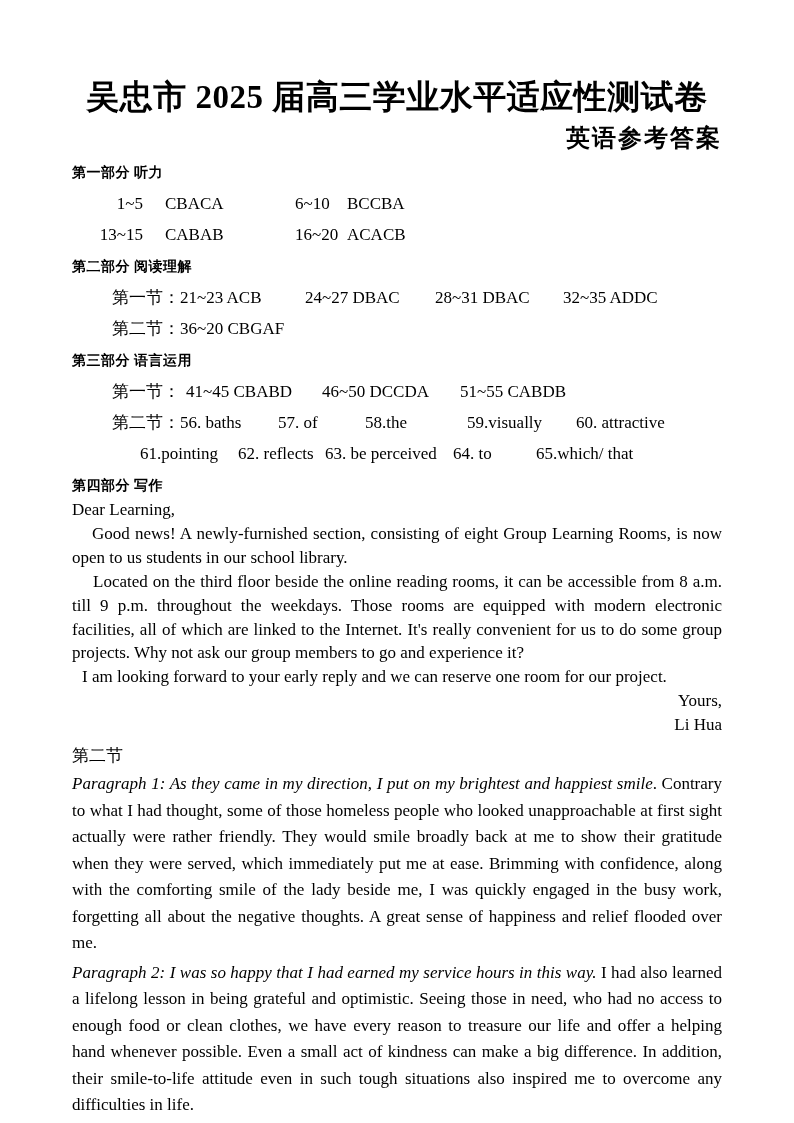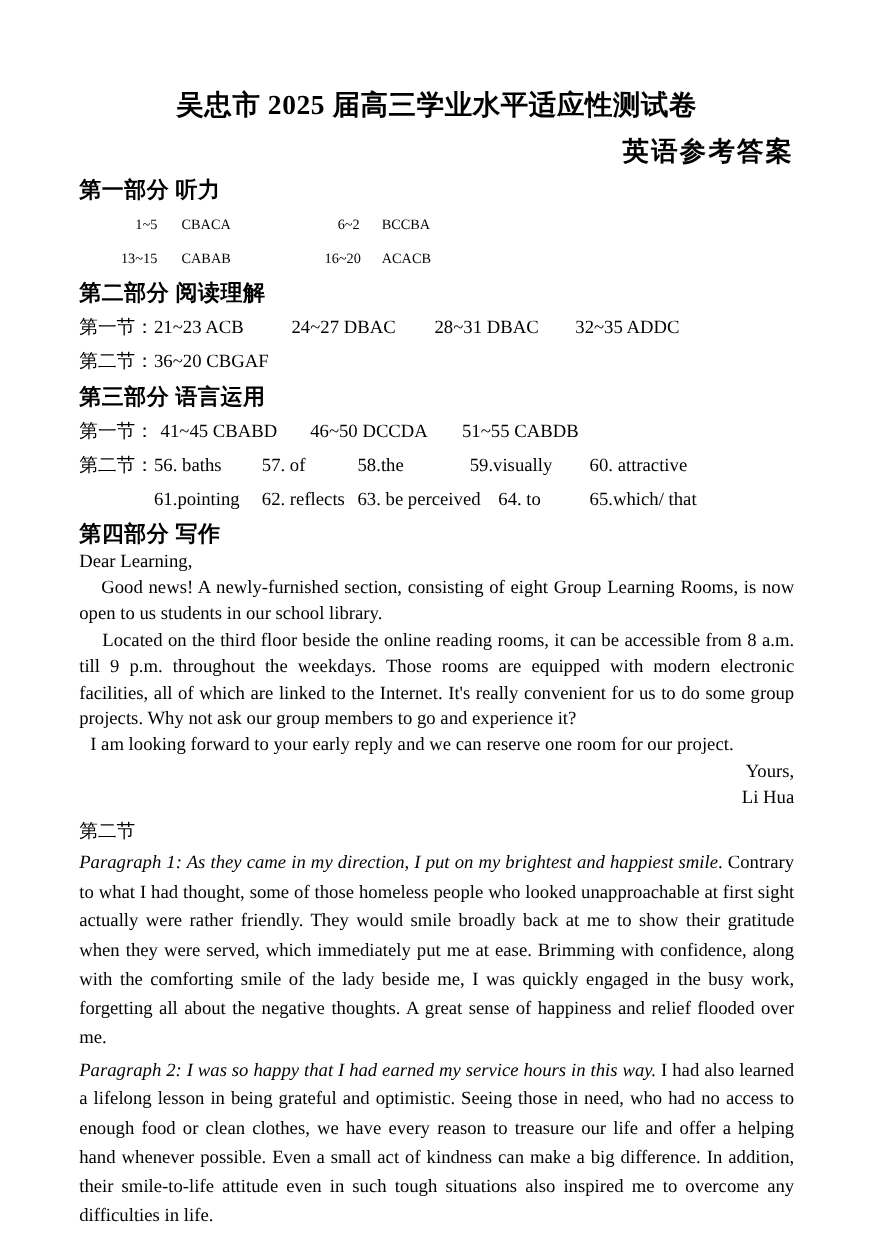--- a/index.html
+++ b/index.html
@@ -15,59 +15,59 @@
     font-family: "Liberation Serif", "DejaVu Serif", serif;
   }
   .page {
     box-sizing: border-box;
     width: 794px;
     height: 1123px;
     padding: 82px 72px 0 72px;
     position: relative;
   }
   .doc-title {
-    font-size: 25px;
+    font-size: 33px;
     font-weight: 700;
     text-align: center;
     line-height: 30px;
     letter-spacing: 0.5px;
     white-space: nowrap;
   }
   .doc-subtitle {
     font-size: 24px;
     font-weight: 700;
     text-align: right;
     line-height: 30px;
     margin-top: 11px;
     letter-spacing: 2px;
   }
   .part-heading {
-    font-size: 20px;
+    font-size: 14px;
     font-weight: 700;
     line-height: 24px;
     margin-top: 8px;
     letter-spacing: 0.5px;
   }
   .listen-row {
     display: flex;
-    font-size: 13px;
+    font-size: 17px;
     line-height: 24px;
     margin-top: 7px;
   }
   .l-range1 { display: inline-block; width: 71px; text-align: right; }
   .l-ans1   { display: inline-block; margin-left: 22px; width: 130px; }
   .l-range2 { display: inline-block; width: 32px; text-align: right; }
   .l-ans2   { display: inline-block; margin-left: 20px; }
   .ans-line {
     display: flex;
     font-size: 17px;
     line-height: 24px;
     margin-top: 7px;
   }
-  .sec-label { flex: none; width: 68px; }
+  .sec-label { flex: none; width: 68px; margin-left: 40px; }
   .indent-label { flex: none; width: 68px; }
   .ans-line span { display: inline-block; }
   
   .p2r1 .e0 { width: 125px; }
   .p2r1 .e1 { width: 130px; }
   .p2r1 .e2 { width: 128px; }
   
   .p3r1 .e0 { width: 136px; padding-left: 6px; }
   .p3r1 .e1 { width: 138px; }
   
@@ -116,21 +116,21 @@
 
 <div class="page">
 
   <div class="doc-title">吴忠市 2025 届高三学业水平适应性测试卷</div>
   <div class="doc-subtitle">英语参考答案</div>
 
   <div class="part-heading">第一部分 听力</div>
   <div class="listen-row">
     <span class="l-range1">1~5</span>
     <span class="l-ans1">CBACA</span>
-    <span class="l-range2">6~2</span>
+    <span class="l-range2">6~10</span>
     <span class="l-ans2">BCCBA</span>
   </div>
   <div class="listen-row">
     <span class="l-range1">13~15</span>
     <span class="l-ans1">CABAB</span>
     <span class="l-range2">16~20</span>
     <span class="l-ans2">ACACB</span>
   </div>
 
   <div class="part-heading">第二部分 阅读理解</div>

